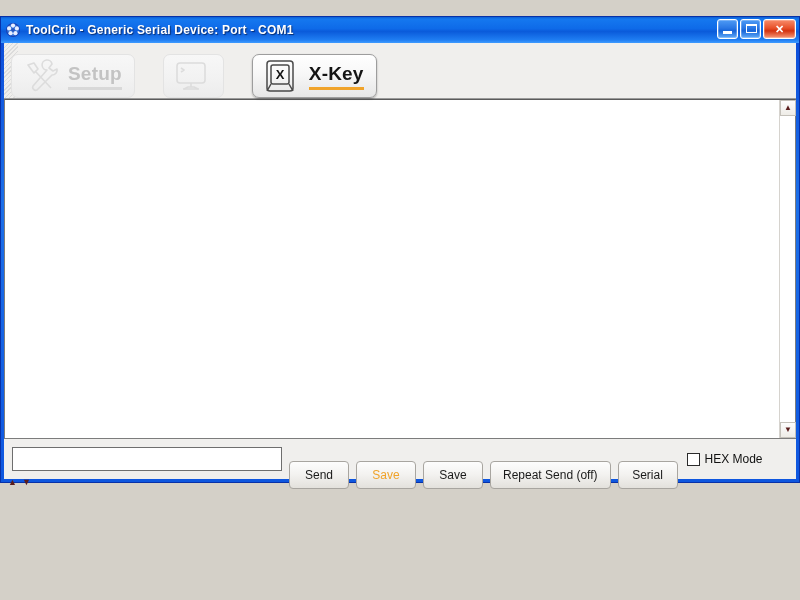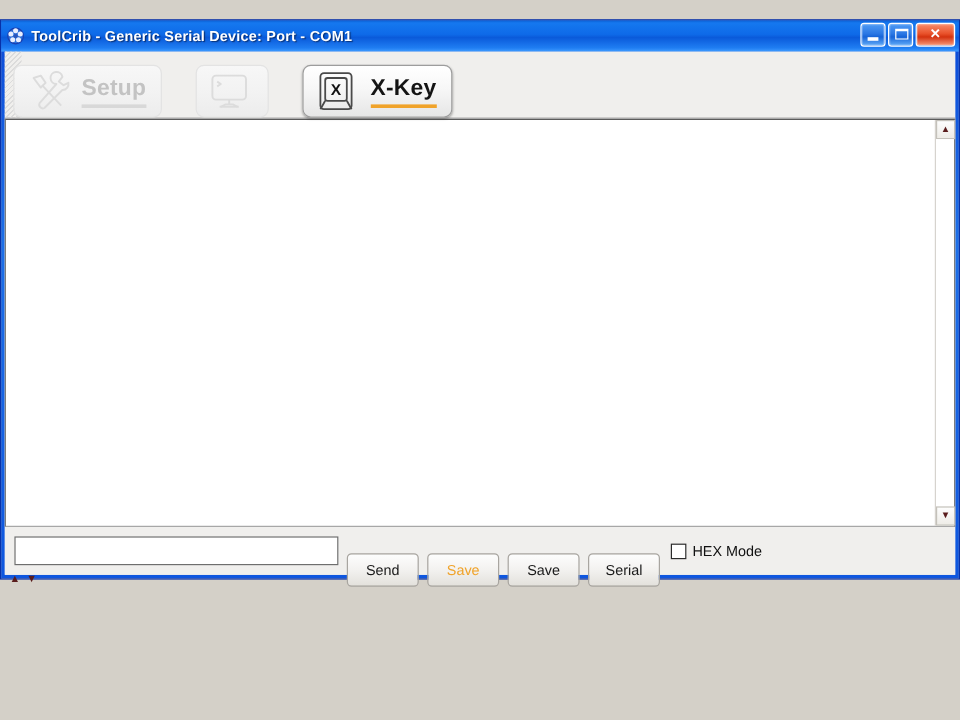--- a/index.html
+++ b/index.html
@@ -368,20 +368,21 @@
         <div class="scroll-arrow">▼</div>
       </div>
     </div>
 
     <div class="bottombar">
       <input class="send-input" type="text" placeholder="" style="">
 
       <div class="btn">Send</div>
       <div class="btn dim">Save</div>
       <div class="btn">Save</div>
+      <div class="btn">Repeat Send (off)</div>
       <div class="btn">Serial</div>
 
       <div class="hex-wrap">
         <span class="hex-box"></span>
         <span class="hex-label">HEX Mode</span>
       </div>
 
       <div class="corner-arrows">
         <span>▲</span>
         <span>▼</span>

